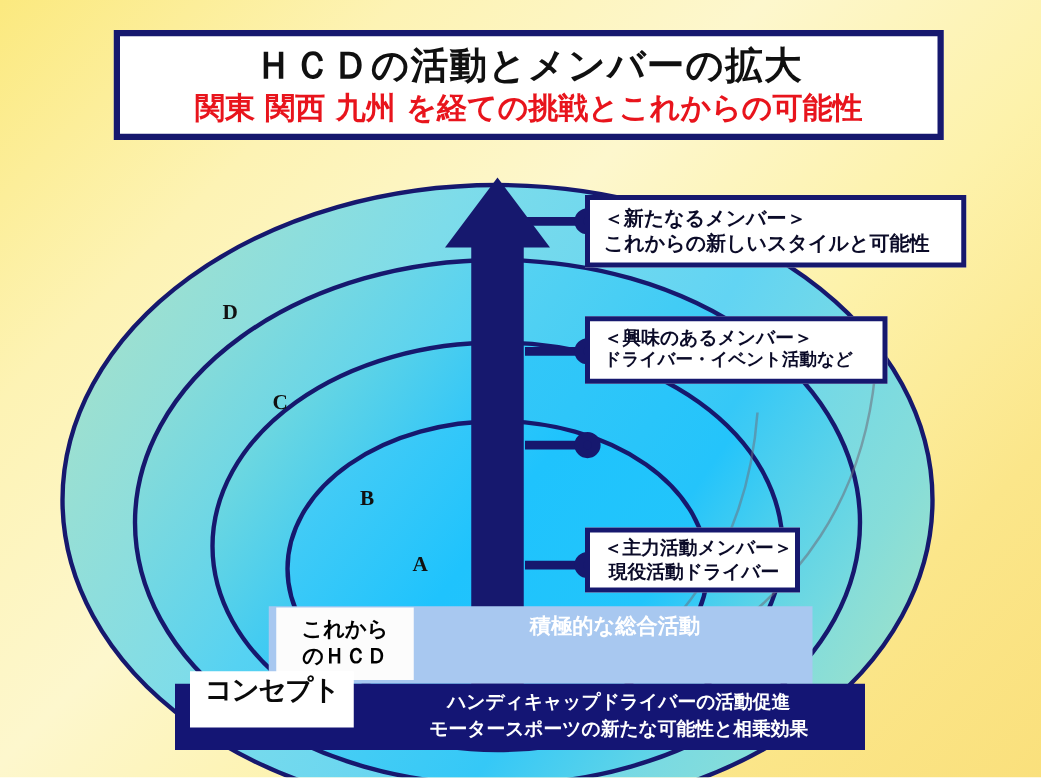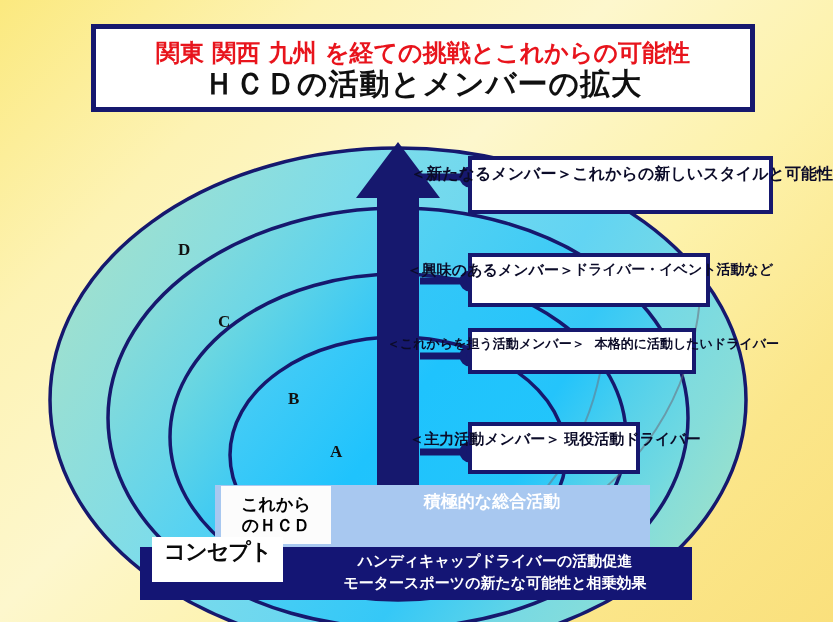--- a/index.html
+++ b/index.html
@@ -76,21 +76,21 @@
   #ring-label-a { left: 330px; top: 442px; }
 
   
   .callout {
     position: absolute;
     background: #ffffff;
     border: 4px solid #16186e;
     box-sizing: border-box;
     padding: 4px 9px 5px 11px;
     display: flex;
-    flex-direction: row;
+    flex-direction: column;
     justify-content: center;
   }
   .callout .line1,
   .callout .line2 {
     color: #0b0b28;
     font-weight: bold;
     white-space: nowrap;
     line-height: 1.22;
   }
   #callout-new      { left: 468px; top: 156px; width: 305px; height: 58px; }
@@ -269,24 +269,20 @@
   <div class="callout" id="callout-new">
     <div class="line1">＜新たなるメンバー＞</div>
     <div class="line2">これからの新しいスタイルと可能性</div>
   </div>
 
   <div class="callout" id="callout-interest">
     <div class="line1">＜興味のあるメンバー＞</div>
     <div class="line2">ドライバー・イベント活動など</div>
   </div>
 
-  <div class="callout" id="callout-future">
-    <div class="line1">＜これからを担う活動メンバー＞</div>
-    <div class="line2">本格的に活動したいドライバー</div>
-  </div>
 
   <div class="callout" id="callout-core">
     <div class="line1">＜主力活動メンバー＞</div>
     <div class="line2">現役活動ドライバー</div>
   </div>
 
   <div id="band-light">
     <div id="band-light-text">
       <div>積極的な総合活動</div>
     </div>
@@ -300,17 +296,17 @@
     <div id="band-navy-text">
       <div>ハンディキャップドライバーの活動促進</div>
       <div>モータースポーツの新たな可能性と相乗効果</div>
     </div>
   </div>
   <div id="box-concept">
     <span>コンセプト</span>
   </div>
 
   <div id="title-box">
+    <div id="title-main">ＨＣＤの活動とメンバーの拡大</div>
     <div id="title-sub">関東 関西 九州 を経ての挑戦とこれからの可能性</div>
-    <div id="title-main">ＨＣＤの活動とメンバーの拡大</div>
   </div>
 
 </div>
 
 </body></html>

